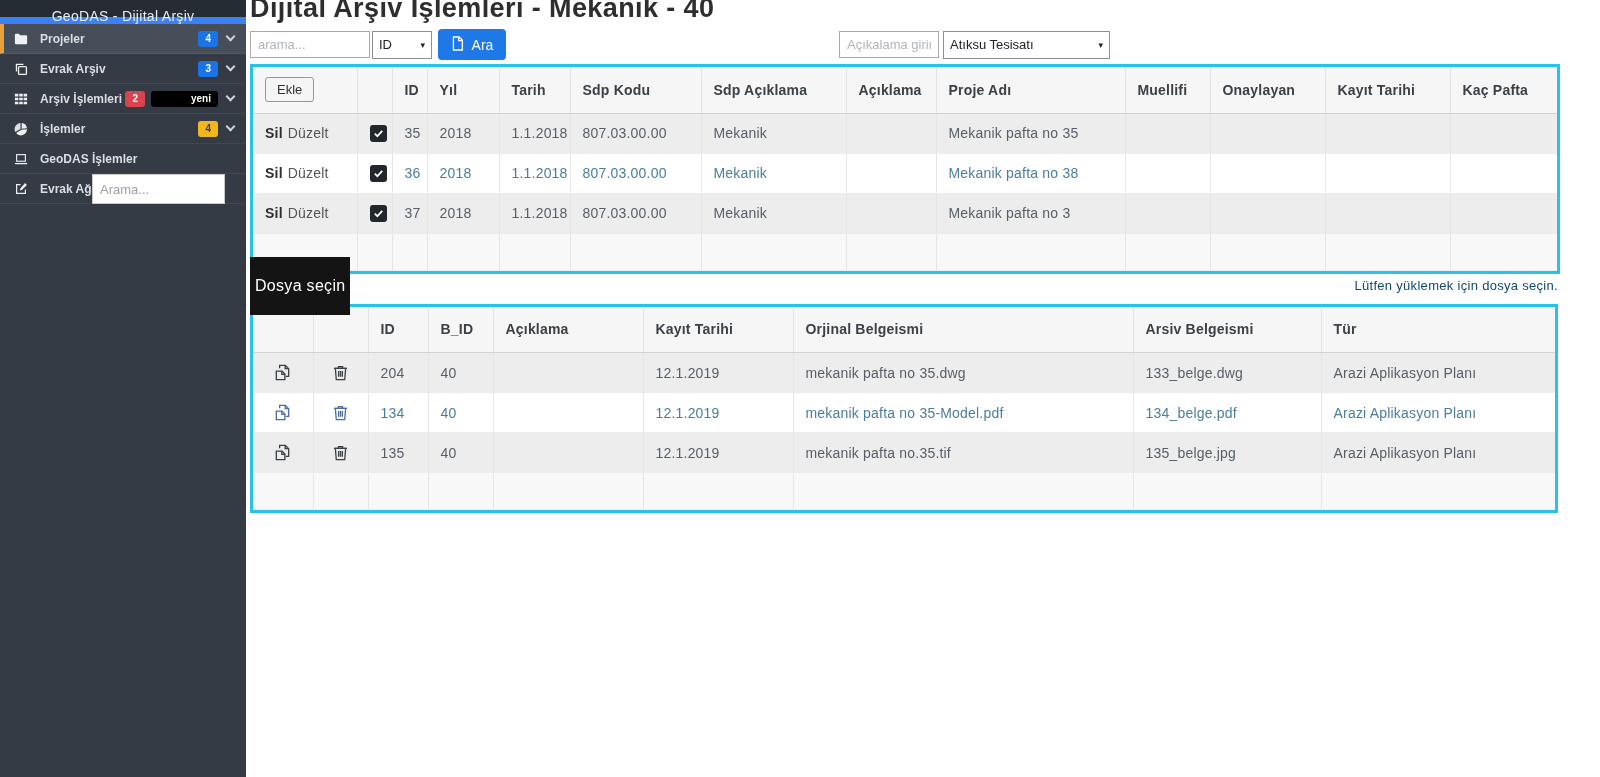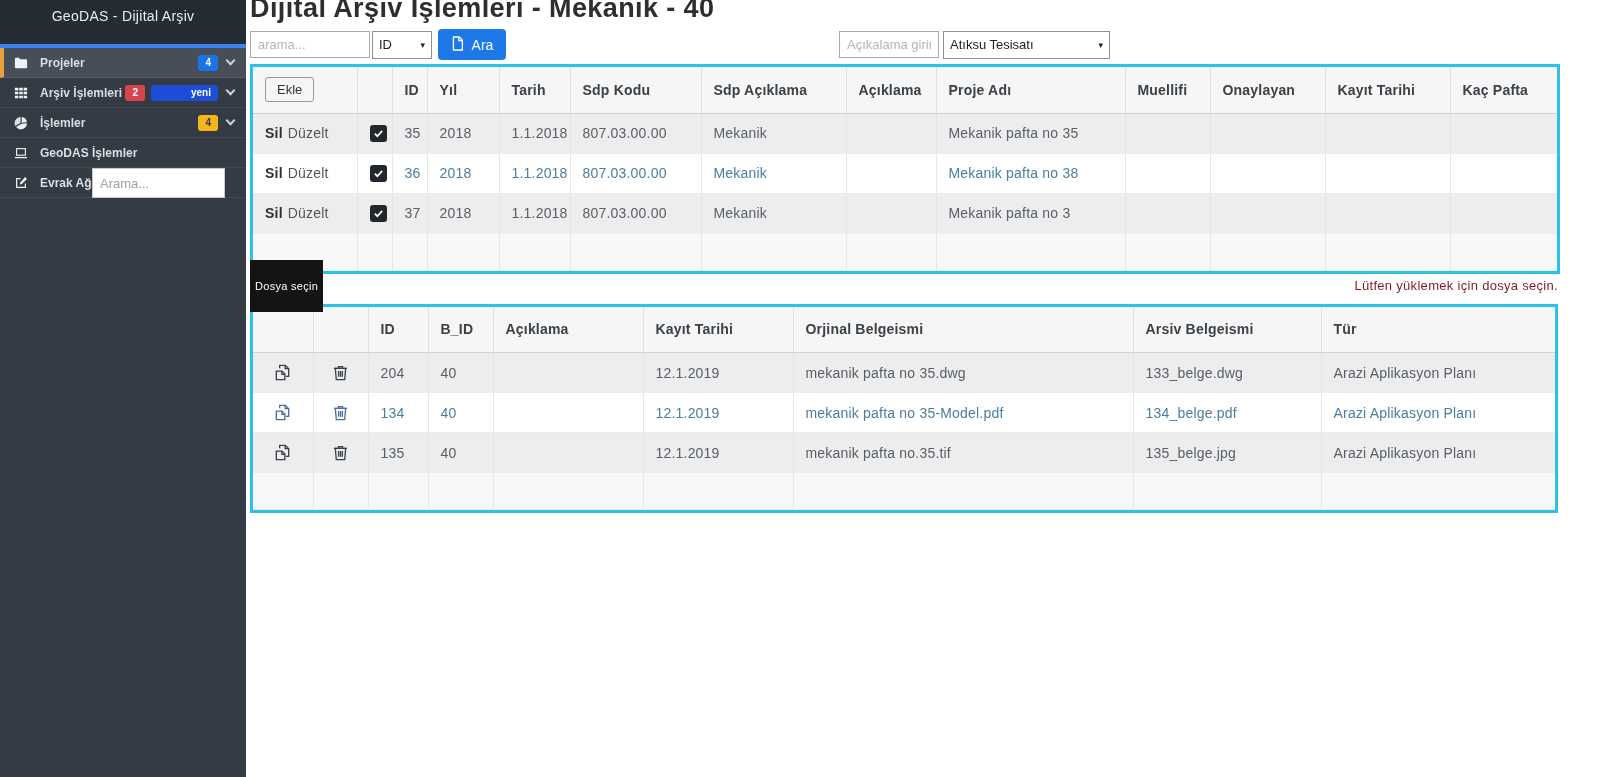--- a/index.html
+++ b/index.html
@@ -5,22 +5,22 @@
   * { margin:0; padding:0; box-sizing:border-box; }
   html,body { background:#fff; }
   .app {
     position:relative; width:1600px; height:777px; overflow:hidden;
     background:#fff; font-family:"Liberation Sans", sans-serif;
   }
 
   
   .sidebar { position:absolute; left:0; top:0; width:246px; height:100%; background:#343b44; }
   .side-title {
-    height:48px; line-height:32px; text-align:center; color:#e9ecef;
-    font-size:14px; background:#262c33; border-bottom:4px solid #3b82f6; letter-spacing:.3px;
+    height:24px; line-height:32px; text-align:center; color:#e9ecef;
+    font-size:14px; background:#262c33; border-bottom:7px solid #3b82f6; letter-spacing:.3px;
   }
   .side-item {
     position:relative; height:30px; display:flex; align-items:center;
     padding:0 10px 0 14px; border-bottom:1px solid rgba(255,255,255,.07);
     color:#d9dee3; font-size:12px; font-weight:700; cursor:pointer;
   }
   .side-item.active { background:#454e59; border-left:4px solid #e9a23b; padding-left:10px; }
   .side-icon { width:16px; height:14px; margin-right:10px; color:#eef1f3; display:flex; align-items:center; }
   .side-icon svg { width:14px; height:14px; }
   .badges { margin-left:auto; display:flex; gap:6px; margin-right:9px; }
@@ -99,22 +99,22 @@
   .cell-icon svg { width:19px; height:19px; }
   .cell-icon.trash svg { width:15px; height:17px; }
   td.icon-td { text-align:center; padding:0 4px; }
 
   
   .dropzone {
     margin-top:15px; width:1308px; height:52px; border:1px dotted #8f8f8f; background:#fcfcfc;
     display:flex; align-items:center; justify-content:center; font-size:15px; color:#555; letter-spacing:.3px;
   }
   .upload-row { width:1308px; display:flex; align-items:center; margin-top:1px; height:22px; }
-  .file-btn { background:#141414; color:#fff; font-size:11px; padding:20px 5px; cursor:pointer; letter-spacing:.3px; }
-  .upload-hint { margin-left:auto; color:#7f1d1d; font-size:13px; letter-spacing:.3px; }
+  .file-btn { background:#141414; color:#fff; font-size:16px; padding:20px 5px; cursor:pointer; letter-spacing:.3px; }
+  .upload-hint { margin-left:auto; color:#0c4a6e; font-size:13px; letter-spacing:.3px; }
 </style>
 </head>
 <body>
 
 <div class="app">
 
   <div class="sidebar">
     <div class="side-title">GeoDAS - Dijital Arşiv</div>
     <div id="side-menu">
         <div class="side-item active">
@@ -124,28 +124,41 @@
             </svg>
           </span>
           <span>Projeler</span>
           <span class="badges">
             <span class="badge" style="background: rgb(26, 116, 232); color: rgb(255, 255, 255);">4</span>
           </span>
           <span class="chevron"></span>
         </div>
         <div class="side-item">
           <span class="side-icon">
+            <svg viewBox="0 0 16 16" fill="none" stroke="currentColor" stroke-width="1.5">
+              <rect x="5.2" y="5.2" width="9" height="9" rx="1"></rect>
+              <path d="M10.8 2.8H2.8v8"></path>
+            </svg>
+          </span>
+          <span>Evrak Arşiv</span>
+          <span class="badges">
+            <span class="badge" style="background: rgb(26, 116, 232); color: rgb(255, 255, 255);">3</span>
+          </span>
+          <span class="chevron"></span>
+        </div>
+        <div class="side-item">
+          <span class="side-icon">
             <svg viewBox="0 0 16 16" fill="currentColor">
               <path d="M1 2h4v3H1zM6 2h4v3H6zM11 2h4v3h-4zM1 6.5h4v3H1zM6 6.5h4v3H6zM11 6.5h4v3h-4zM1 11h4v3H1zM6 11h4v3H6zM11 11h4v3h-4z"></path>
             </svg>
           </span>
           <span>Arşiv İşlemleri</span>
           <span class="badges">
             <span class="badge" style="background: rgb(217, 67, 79); color: rgb(255, 255, 255);">2</span>
-            <span class="badge" style="background: #1d4ed8; color: rgb(255, 255, 255); padding-left: 40px;">yeni</span>
+            <span class="badge" style="background: #000000; color: rgb(255, 255, 255); padding-left: 40px;">yeni</span>
           </span>
           <span class="chevron"></span>
         </div>
         <div class="side-item">
           <span class="side-icon">
             <svg viewBox="0 0 16 16" fill="currentColor">
               <path d="M7.4 1.2v6.9l-5.9 3.4A7 7 0 0 1 7.4 1.2z" opacity=".9"></path>
               <path d="M8.8 1.2a7 7 0 0 1 6 5.9l-6 .6z"></path>
               <path d="M8.6 8.9l6.2-.6a7 7 0 0 1-12.4 4.4z"></path>
             </svg>

